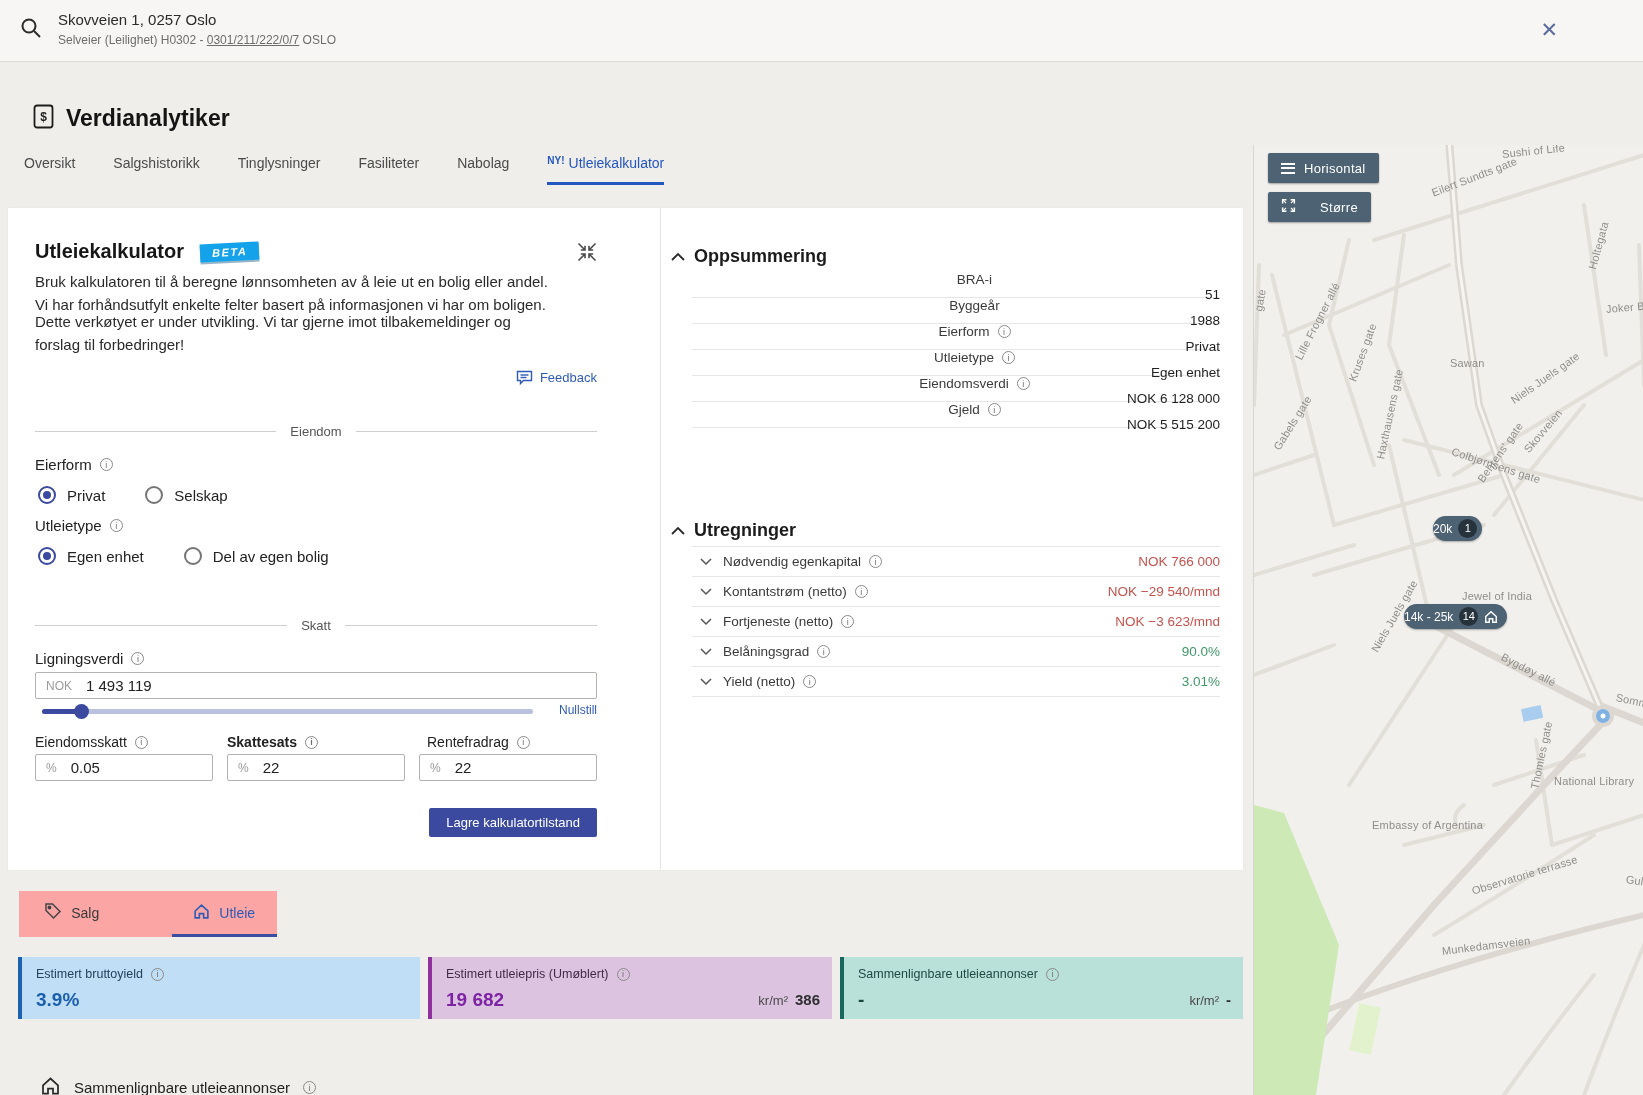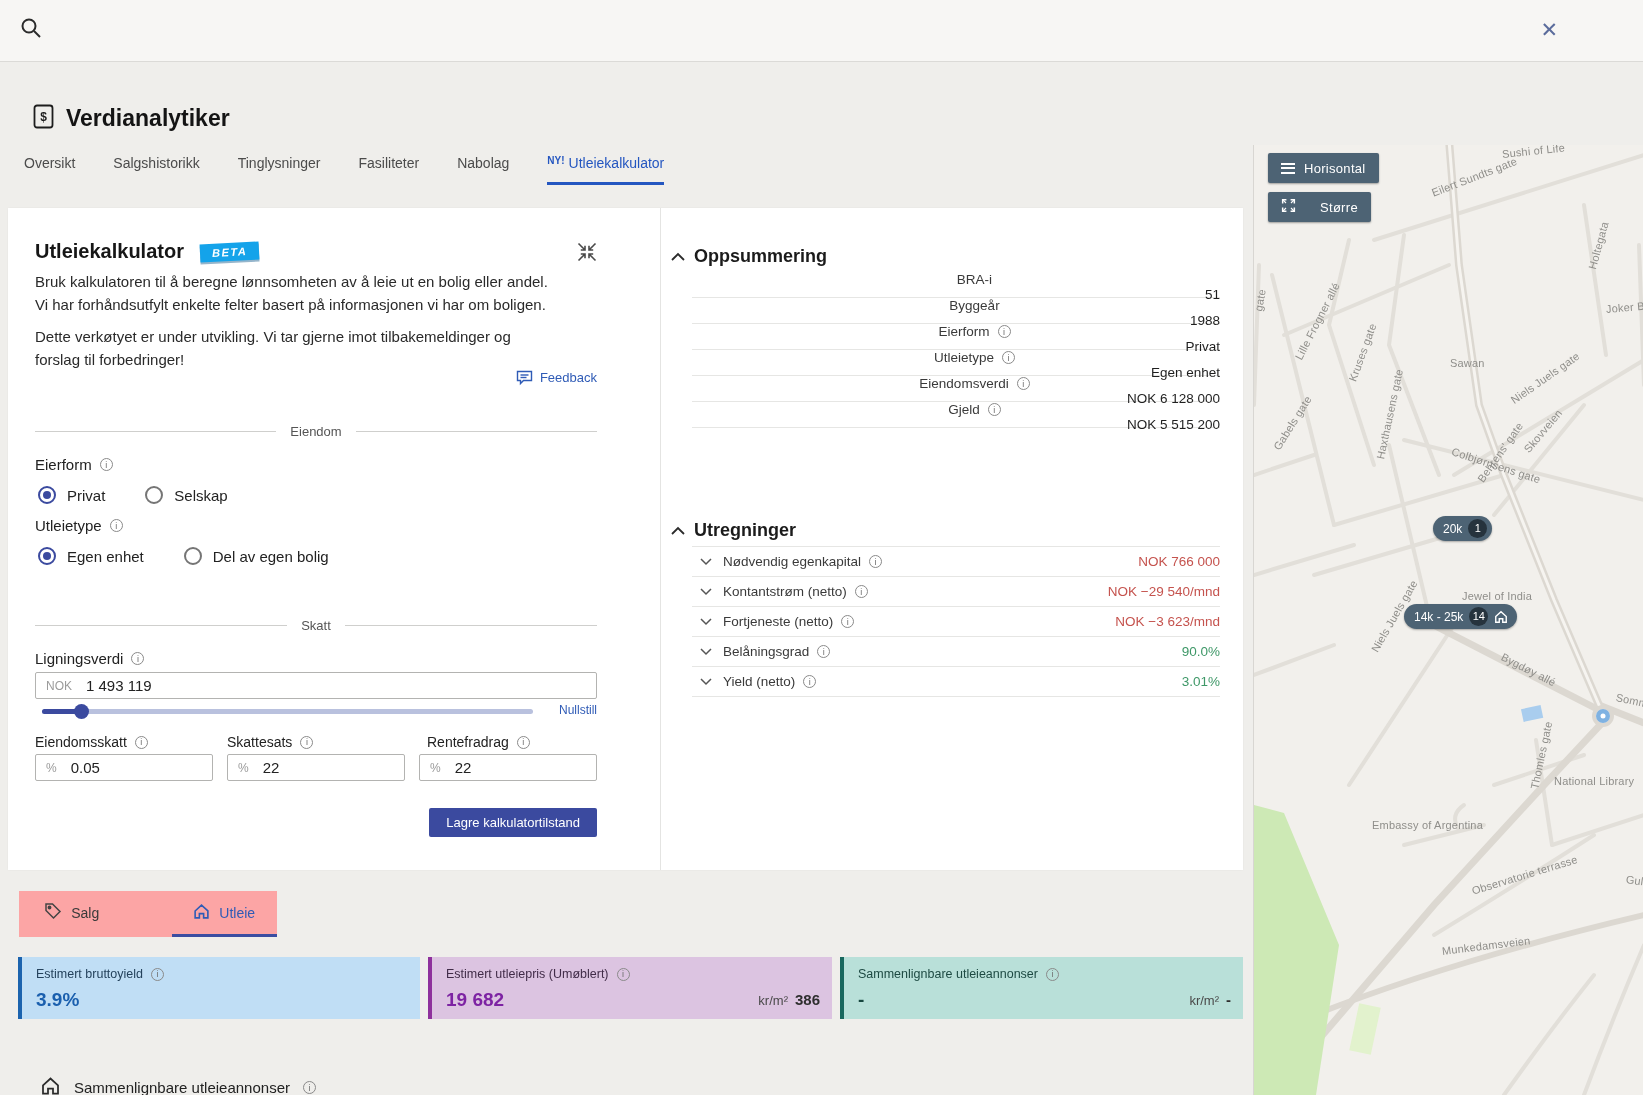--- a/index.html
+++ b/index.html
@@ -27,21 +27,21 @@
   
   .main-card{position:absolute;left:8px;top:208px;width:1235px;height:662px;background:#fff;
     box-shadow:0 0 2px rgba(0,0,0,.05);}
   .left-pane{position:absolute;left:27px;top:0;width:562px;height:662px;}
   .calc-title-row{position:absolute;left:0;top:32px;display:flex;align-items:center;gap:16px;}
   .calc-title{font-size:20px;font-weight:600;color:#161616;}
   .beta{background:#14a3ea;color:#fff;font-size:11px;font-weight:bold;font-style:italic;
     letter-spacing:1.5px;padding:3px 12px;transform:rotate(-3deg);box-shadow:0 2px 0 rgba(20,90,140,.45);}
   .compress{position:absolute;right:0;top:34px;cursor:pointer;}
   .intro1{position:absolute;left:0;top:62px;width:516px;font-size:15px;line-height:1.55;color:#2a2a2a;}
-  .intro2{position:absolute;left:0;top:117px;width:506px;font-size:15px;line-height:1.55;color:#2a2a2a;}
+  .intro2{position:absolute;left:0;top:102px;width:506px;font-size:15px;line-height:1.55;color:#2a2a2a;}
   .feedback-row{position:absolute;right:0;top:162px;display:flex;gap:7px;
     color:#2f5bb6;font-size:13px;cursor:pointer;}
   .divider{position:absolute;left:0;width:562px;display:flex;align-items:center;gap:14px;
     color:#555;font-size:13px;}
   .divider::before,.divider::after{content:"";flex:1;border-top:1px solid #cfcfcd;}
   .fld-label{position:absolute;left:0;display:flex;align-items:center;gap:8px;font-size:15px;color:#222;}
   .fld-label.sm{font-size:14px;}
   .info{display:inline-flex;align-items:center;justify-content:center;width:13px;height:13px;
     border:1px solid #8a8a8a;border-radius:50%;font-size:9px;color:#6f6f6f;cursor:pointer;flex:none;}
   .info::after{content:"i";}
@@ -112,35 +112,39 @@
     overflow:hidden;border-left:1px solid #d8d6d2;}
   .map svg.roads{position:absolute;left:0;top:0;}
   .mlabel{position:absolute;font-size:11px;color:#8f8e8a;white-space:nowrap;transform-origin:left center;
     letter-spacing:.2px;}
   .map-btn{position:absolute;left:14px;height:30px;display:flex;align-items:center;gap:9px;padding:0 13px;
     background:#4d6374;color:#fff;font-size:13px;letter-spacing:.3px;border-radius:2px;cursor:pointer;
     box-shadow:0 1px 2px rgba(0,0,0,.35);}
   .hamburger{display:inline-block;width:14px;}
   .hamburger span{display:block;height:2px;background:#fff;margin:2.5px 0;}
   .pill{position:absolute;display:inline-flex;align-items:center;background:#4d6374;color:#fff;
-    border-radius:13px;padding:3px 5px 3px 10px;font-size:12px;cursor:pointer;box-shadow:0 1px 2px rgba(0,0,0,.3);}
+    border-radius:13px;padding:3px 5px 3px 0;font-size:12px;cursor:pointer;box-shadow:0 1px 2px rgba(0,0,0,.3);}
   .pill .badge{margin-left:6px;background:#26333d;border-radius:50%;width:19px;height:19px;line-height:19px;
     text-align:center;font-size:11px;flex:none;}
   .pill .house{margin:0 4px 0 6px;display:flex;}
 </style>
 </head>
 <body>
 
 <div class="header-bar">
   <span class="header-search">
     <svg width="22" height="22" viewBox="0 0 22 22">
         <circle cx="9" cy="9" r="6.5" fill="none" stroke="#2b2b2b" stroke-width="2"></circle>
         <line x1="14" y1="14" x2="20" y2="20" stroke="#2b2b2b" stroke-width="2"></line>
       </svg>
   </span>
+  <div class="header-addr">
+    <div class="addr">Skovveien 1, 0257 Oslo</div>
+    <div class="sub"><span>Selveier (Leilighet) H0302 - </span><a>0301/211/222/0/7</a><span> OSLO</span></div>
+  </div>
   <span class="header-close">✕</span>
 </div>
 
 <div class="page-title">
   <span>
     <svg width="21" height="25" viewBox="0 0 21 25">
         <rect x="1.5" y="1.5" width="18" height="22" rx="2.5" fill="none" stroke="#1d1d1d" stroke-width="1.8"></rect>
         <text x="10.5" y="17" font-size="12" text-anchor="middle" fill="#1d1d1d" font-weight="bold" font-family="Liberation Sans, sans-serif">$</text>
       </svg>
   </span>
@@ -239,21 +243,21 @@
     </div>
 
     <div class="fld-label sm" style="left:0;top:526px;">
       <span>Eiendomsskatt</span>
         <span class="info"></span>
     </div>
     <div class="text-input" style="left:0;top:546px;width:178px;">
       <span class="prefix">%</span>
       <input value="0.05" style="">
     </div>
-    <div class="fld-label sm" style="left:192px;top:526px;">
+    <div class="fld-label sm" style="left:192px;top:526px;font-weight:bold;">
       <span>Skattesats</span>
         <span class="info"></span>
     </div>
     <div class="text-input" style="left:192px;top:546px;width:178px;">
       <span class="prefix">%</span>
       <input value="22" style="">
     </div>
     <div class="fld-label sm" style="left:392px;top:526px;">
       <span>Rentefradrag</span>
         <span class="info"></span>

